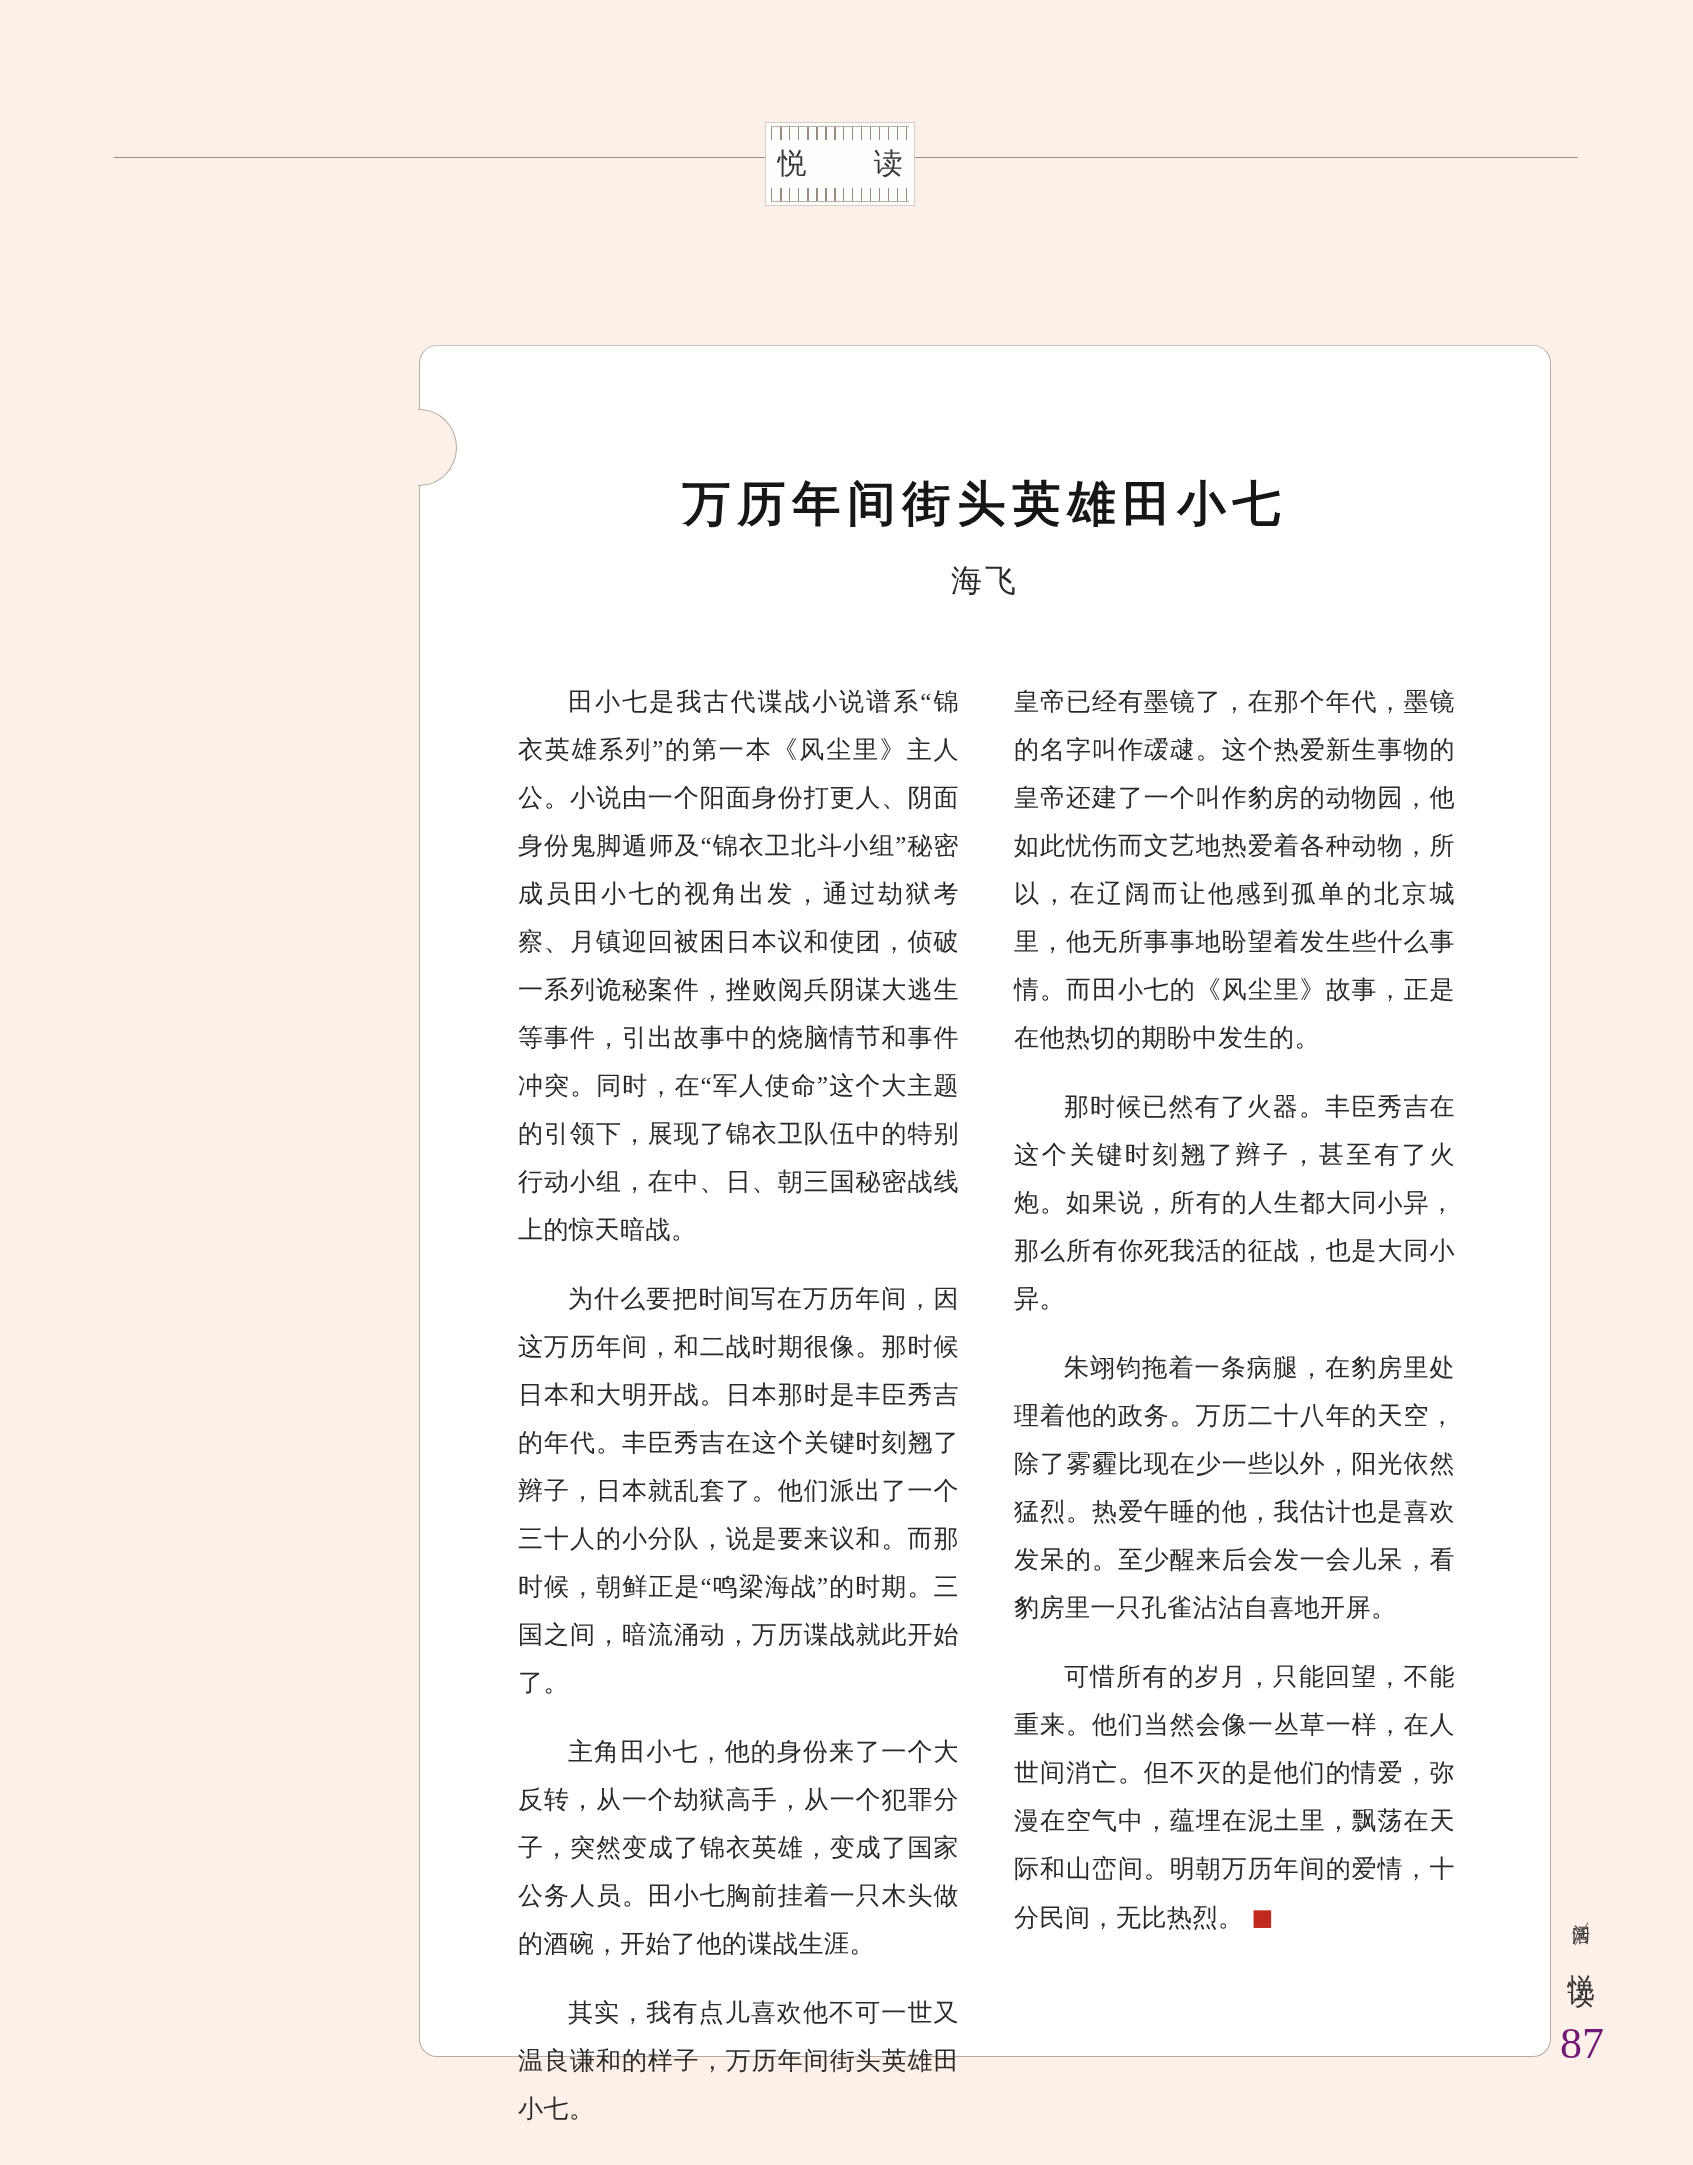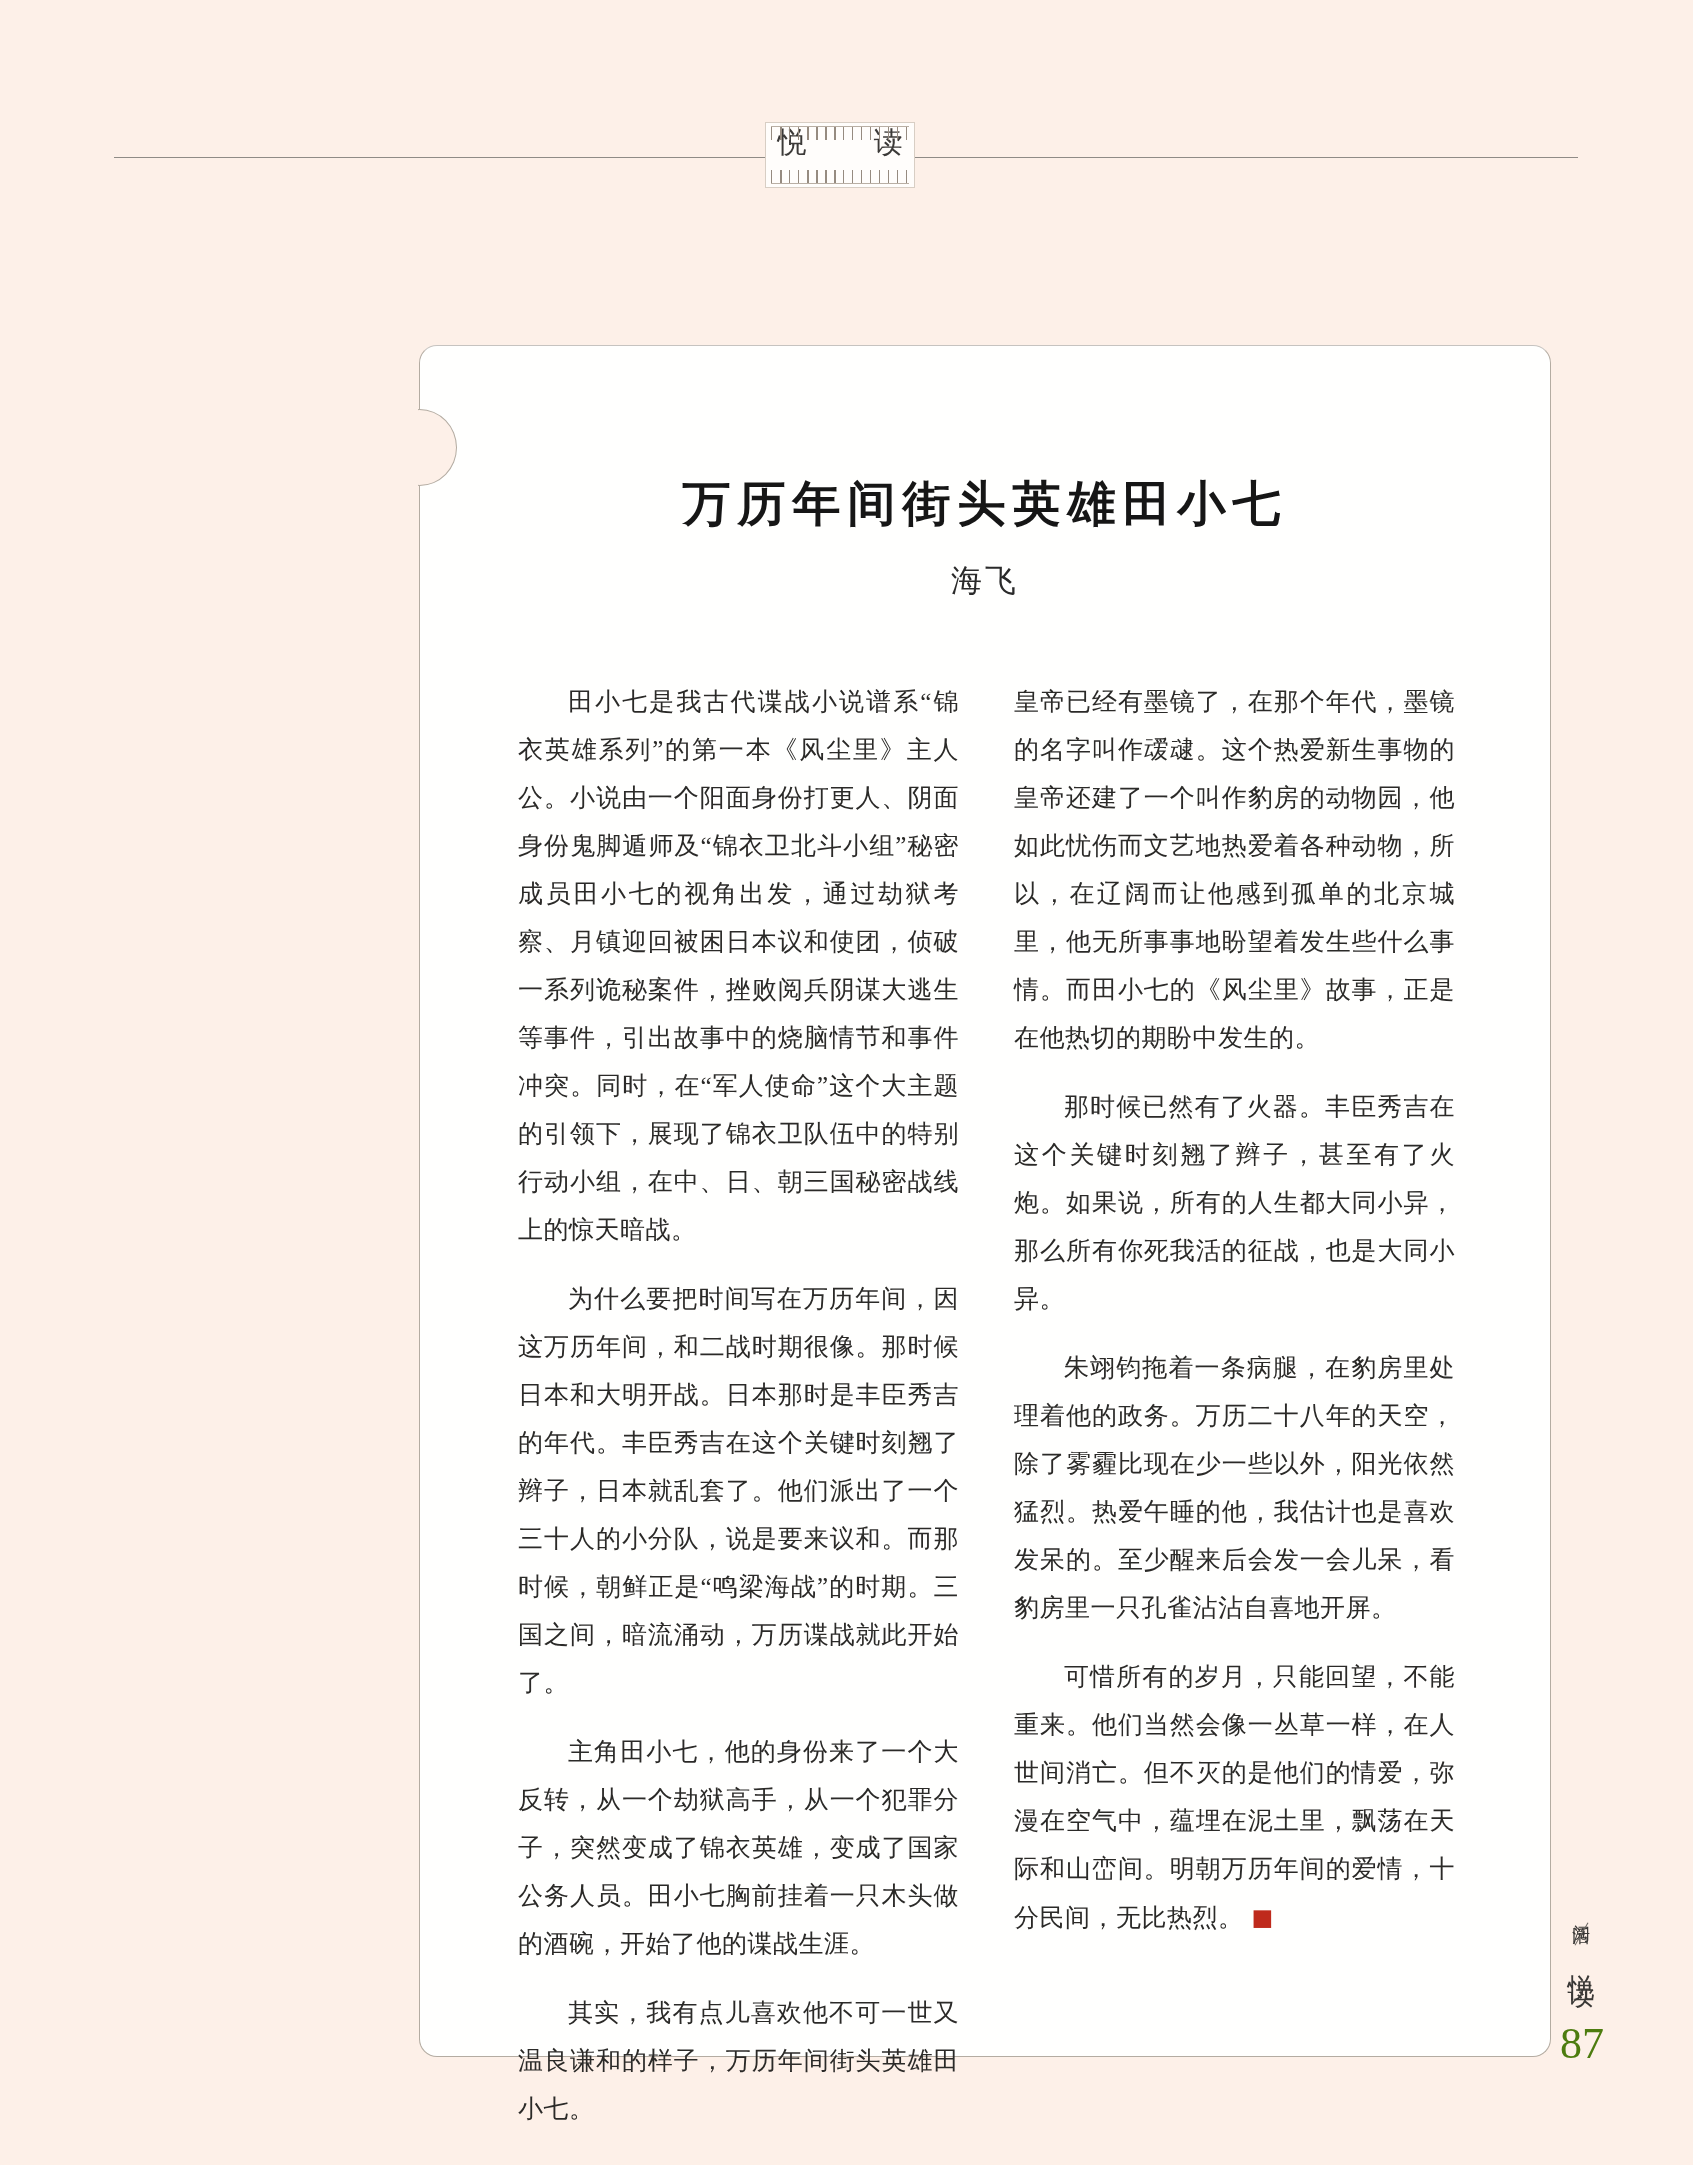--- a/index.html
+++ b/index.html
@@ -11,25 +11,25 @@
     overflow: hidden;
   }
 
   
   .top-rule {
     position: absolute; left: 114px; top: 157px;
     width: 1464px; height: 1px; background: #8f8b86;
   }
   .header-box {
     position: absolute; left: 765px; top: 122px;
-    width: 150px; height: 66px;
+    width: 150px; height: 84px;
     background: #fffdfb;
     border: 1px solid #d8cec4;
     box-sizing: border-box;
-    display: flex; align-items: flex-start; justify-content: center;
+    display: flex; align-items: center; justify-content: center;
   }
   .slat-strip {
     position: absolute; left: 5px; right: 5px; height: 13px;
     background: repeating-linear-gradient(to right, #968b80 0 1.5px, transparent 1.5px 9px);
   }
   .slat-strip.top { top: 3px; border-top: 1px solid #b9afa4; }
   .slat-strip.bottom { bottom: 3px; border-bottom: 1px solid #b9afa4; }
   .header-label {
     font-size: 29px; color: #3c3a38; letter-spacing: 30px;
     padding-left: 30px; white-space: nowrap;
@@ -106,21 +106,21 @@
     width: 1px; height: 26px; background: #6b6662;
     transform: rotate(30deg); margin: 5px 0 6px 0;
   }
   .folio-large {
     writing-mode: vertical-rl; text-orientation: upright;
     font-size: 27px; letter-spacing: 6px;
   }
   .page-number {
     position: absolute; left: 1552px; top: 2018px; width: 60px;
     text-align: center;
-    font-size: 44px; color: #4d7c0f;
+    font-size: 44px; color: #701a75;
   }
 </style>
 </head>
 <body style="background: rgb(253, 240, 232);">
 
 <div class="top-rule"></div>
 <div class="header-box">
   <div class="slat-strip top"></div>
   <div class="header-label">悦 读</div>
   <div class="slat-strip bottom"></div>

